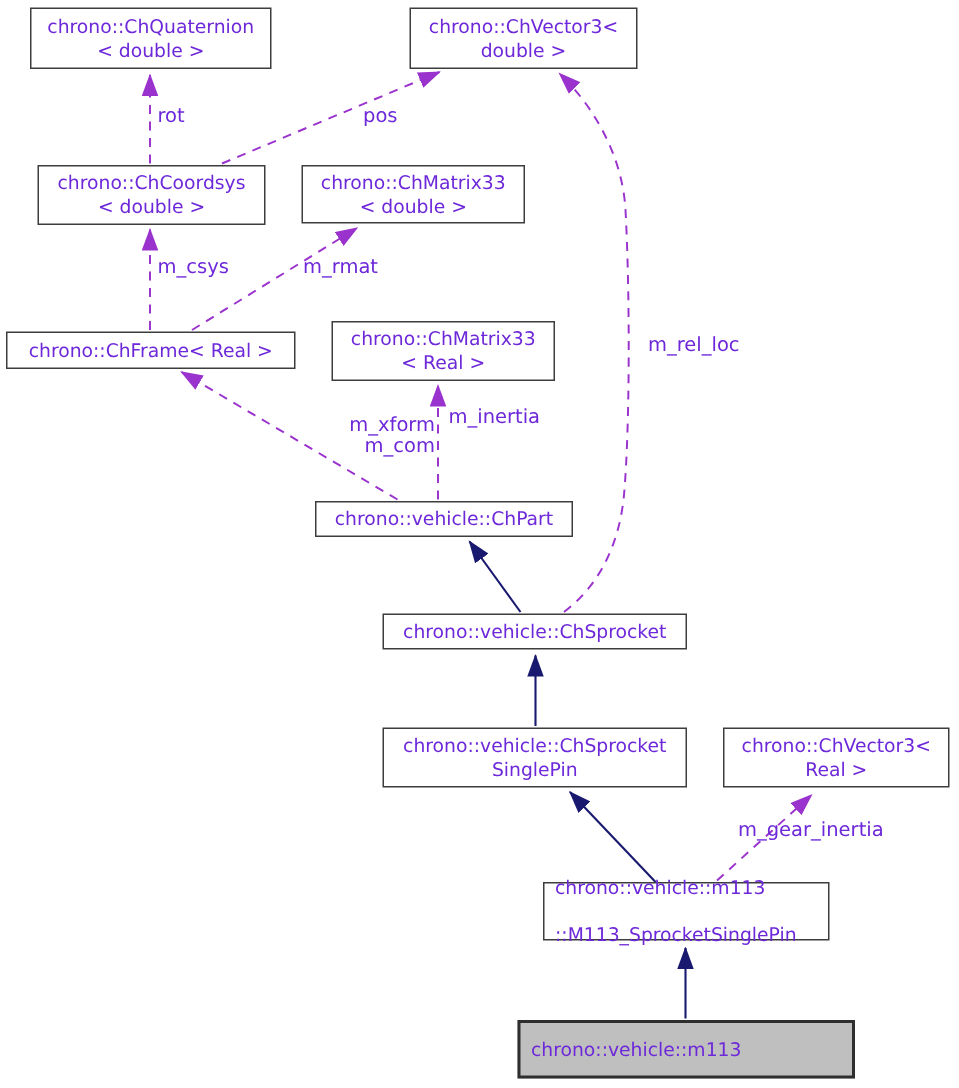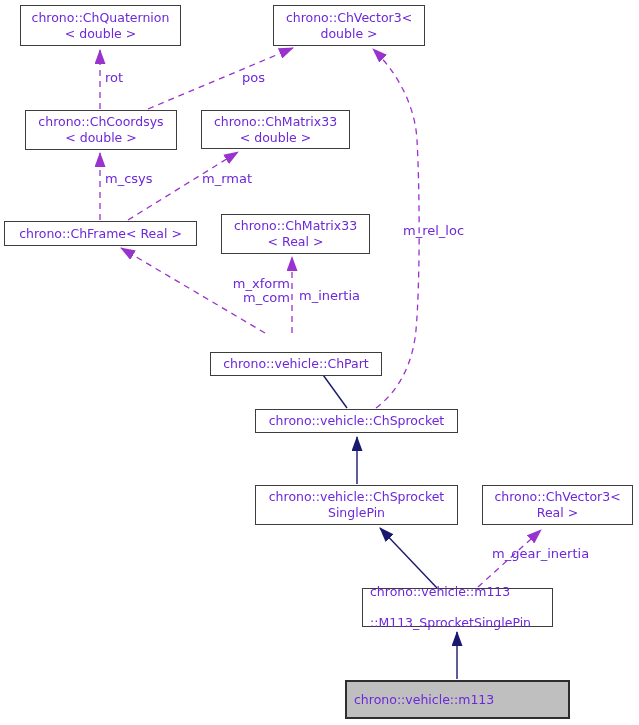--- a/index.html
+++ b/index.html
@@ -103,21 +103,21 @@
 
   <div class="node" style="left:4px; top:221px; width:193px; height:25px;">
     <span>chrono::ChFrame&lt; Real &gt;</span>
   </div>
 
   <div class="node" style="left:221px; top:214px; width:149px; height:40px;">
     <span>chrono::ChMatrix33</span>
     <span>&lt; Real &gt;</span>
   </div>
 
-  <div class="node" style="left:210px; top:334px; width:172px; height:24px;margin-top:18px;">
+  <div class="node" style="left:210px; top:334px; width:172px; height:24px;">
     <span>chrono::vehicle::ChPart</span>
   </div>
 
   <div class="node" style="left:255px; top:409px; width:203px; height:24px;">
     <span>chrono::vehicle::ChSprocket</span>
   </div>
 
   <div class="node" style="left:255px; top:485px; width:203px; height:40px;">
     <span>chrono::vehicle::ChSprocket</span>
     <span>SinglePin</span>
@@ -138,17 +138,17 @@
   </div>
 
   <div class="edge-label" style="left:105px; top:71px;">rot</div>
   <div class="edge-label" style="left:242px; top:71px;">pos</div>
   <div class="edge-label" style="left:105px; top:172px;">m_csys</div>
   <div class="edge-label" style="left:202px; top:172px;">m_rmat</div>
   <div class="edge-label two-line" style="left:226px; top:277px; width:64px;">
     <span>m_xform</span>
     <span>m_com</span>
   </div>
-  <div class="edge-label" style="left:299px; top:289px;text-align:center;">m_inertia</div>
-  <div class="edge-label" style="left:403px; top:224px;text-align:right;">m_rel_loc</div>
+  <div class="edge-label" style="left:299px; top:272px;text-align:center;">m_inertia</div>
+  <div class="edge-label" style="left:432px; top:224px;text-align:right;">m_rel_loc</div>
   <div class="edge-label" style="left:492px; top:547px;">m_gear_inertia</div>
 
 </div>
 
 </body></html>

